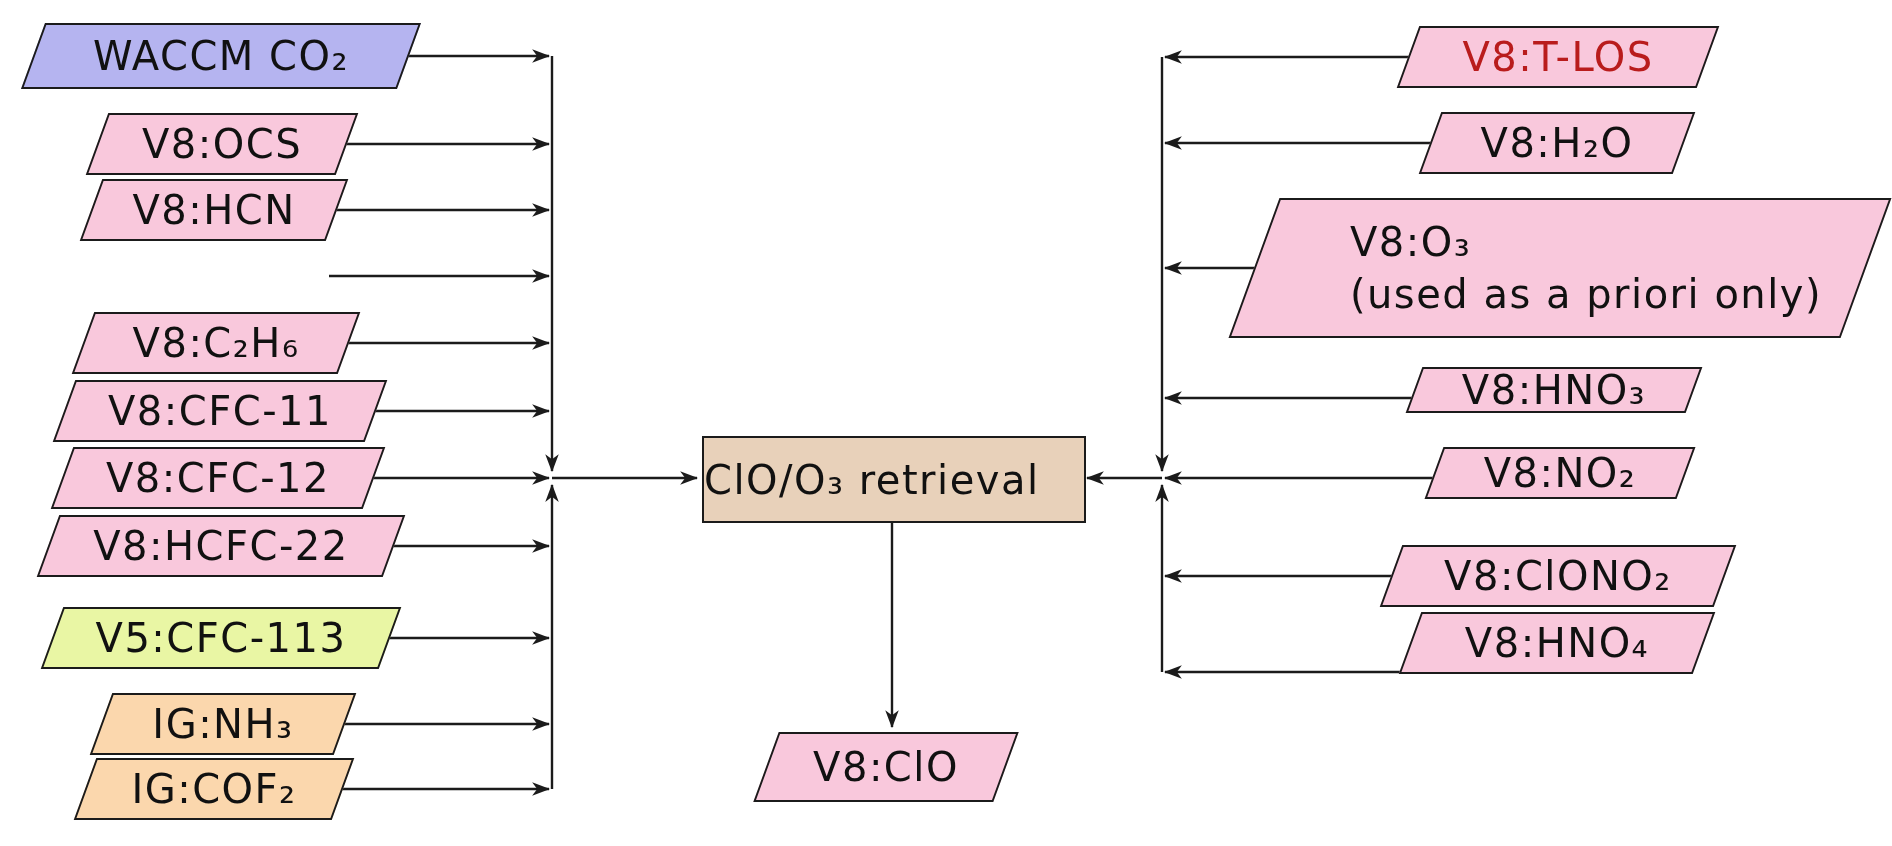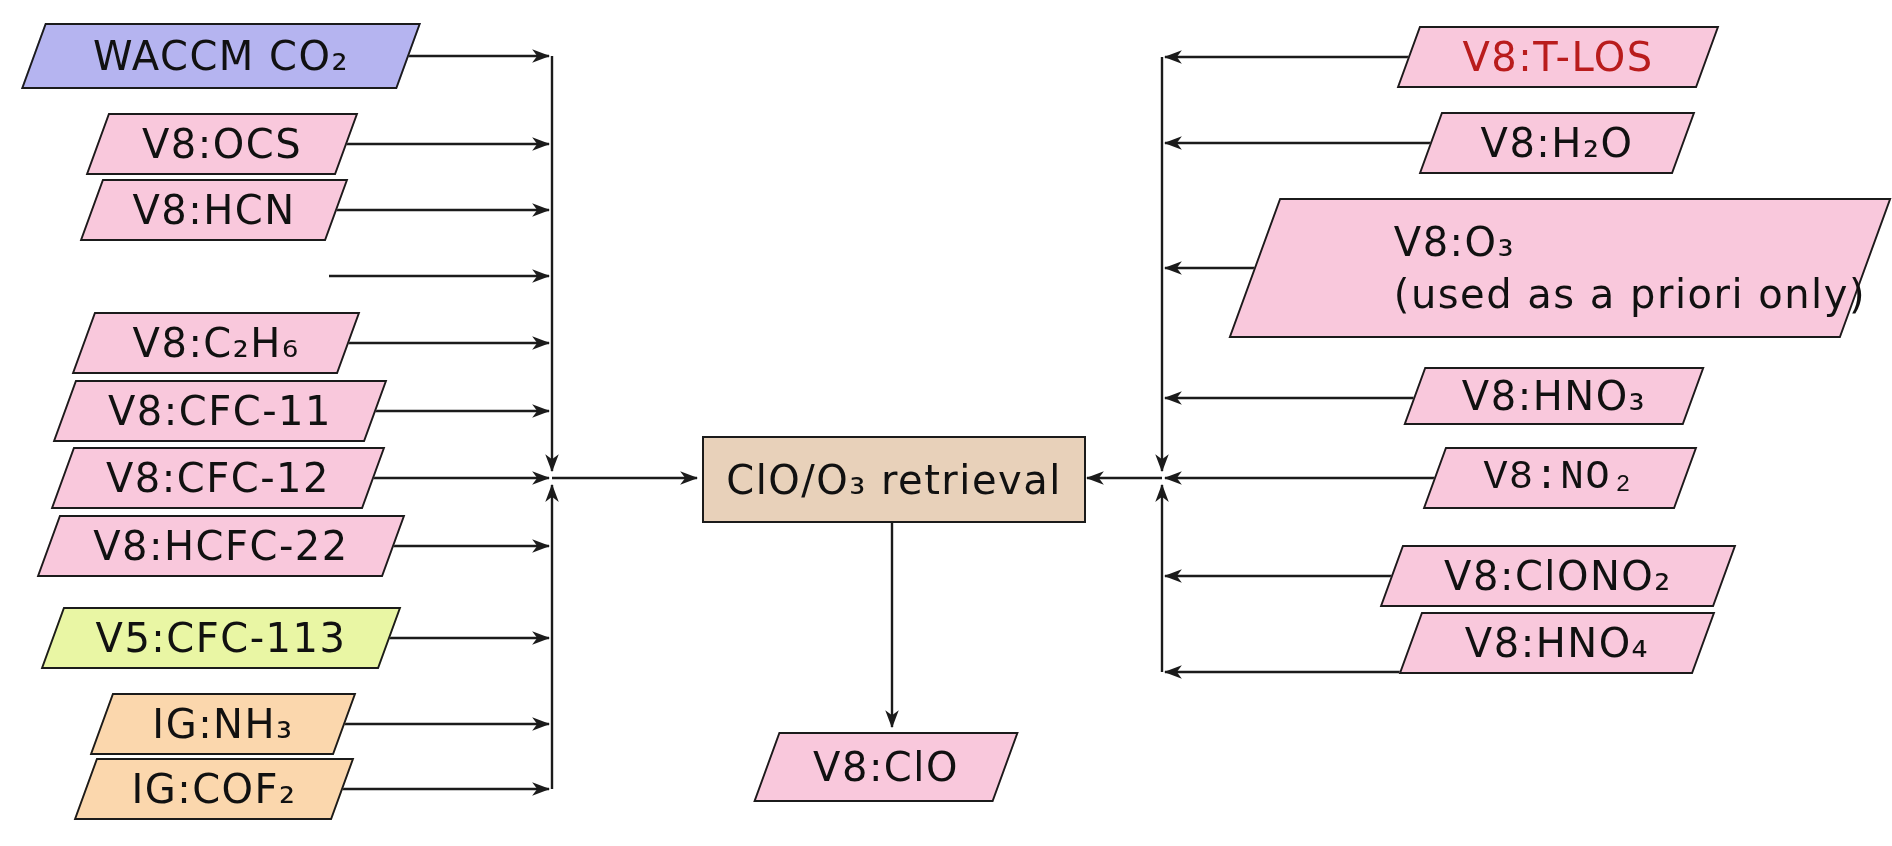--- a/index.html
+++ b/index.html
@@ -11,25 +11,25 @@
   .pgram{position:absolute;display:flex;align-items:center;justify-content:center;}
   .pgram .bg{
     position:absolute;left:0;top:0;right:0;bottom:0;
     transform:skewX(-20deg);
     border:2.5px solid #1b1b1b;
   }
   .pgram .label{
     position:relative;font-size:40px;letter-spacing:1.5px;line-height:1.3;
     white-space:nowrap;text-align:center;
   }
-  .pgram.align-left{justify-content:flex-end;}
+  .pgram.align-left{justify-content:center;}
   .pgram.align-left .label{text-align:left;padding-left:52px;}
   .pgram .label span{display:block;}
   .rect-node{
-    position:absolute;display:flex;align-items:center;justify-content:center;
+    position:absolute;display:flex;align-items:center;justify-content:flex-start;
     border:2.5px solid #1b1b1b;
     left:702px;top:436px;width:380px;height:83px;z-index:40;
   }
   .rect-node .label{font-size:40px;letter-spacing:1.5px;white-space:nowrap;}
 </style>
 </head>
 <body>
 
 <div id="canvas">
 
@@ -144,27 +144,27 @@
         <span>V8:H₂O</span>
       </div>
     </div>
     <div class="pgram align-left" style="left: 1254px; top: 198px; width: 612px; height: 140px; z-index: 12;">
       <div class="bg" style="background: rgb(249, 200, 220); border-color: rgb(27, 27, 27);"></div>
       <div class="label" style="color: rgb(17, 17, 17);">
         <span>V8:O₃</span>
         <span>(used as a priori only)</span>
       </div>
     </div>
-    <div class="pgram" style="left: 1414px; top: 367px; width: 280px; height: 58px; z-index: 13;">
+    <div class="pgram" style="left: 1414px; top: 367px; width: 280px; height: 46px; z-index: 13;">
       <div class="bg" style="background: rgb(249, 200, 220); border-color: rgb(27, 27, 27);"></div>
       <div class="label" style="color: rgb(17, 17, 17);">
         <span>V8:HNO₃</span>
       </div>
     </div>
-    <div class="pgram" style="left: 1434px; top: 447px; width: 252px; height: 62px; z-index: 14; font-family: Liberation Mono, monospace;">
+    <div class="pgram" style="left: 1434px; top: 447px; width: 252px; height: 52px; z-index: 14;">
       <div class="bg" style="background: rgb(249, 200, 220); border-color: rgb(27, 27, 27);"></div>
       <div class="label" style="color: rgb(17, 17, 17);">
         <span>V8:NO₂</span>
       </div>
     </div>
     <div class="pgram" style="left: 1391px; top: 545px; width: 334px; height: 62px; z-index: 15;">
       <div class="bg" style="background: rgb(249, 200, 220); border-color: rgb(27, 27, 27);"></div>
       <div class="label" style="color: rgb(17, 17, 17);">
         <span>V8:ClONO₂</span>
       </div>

